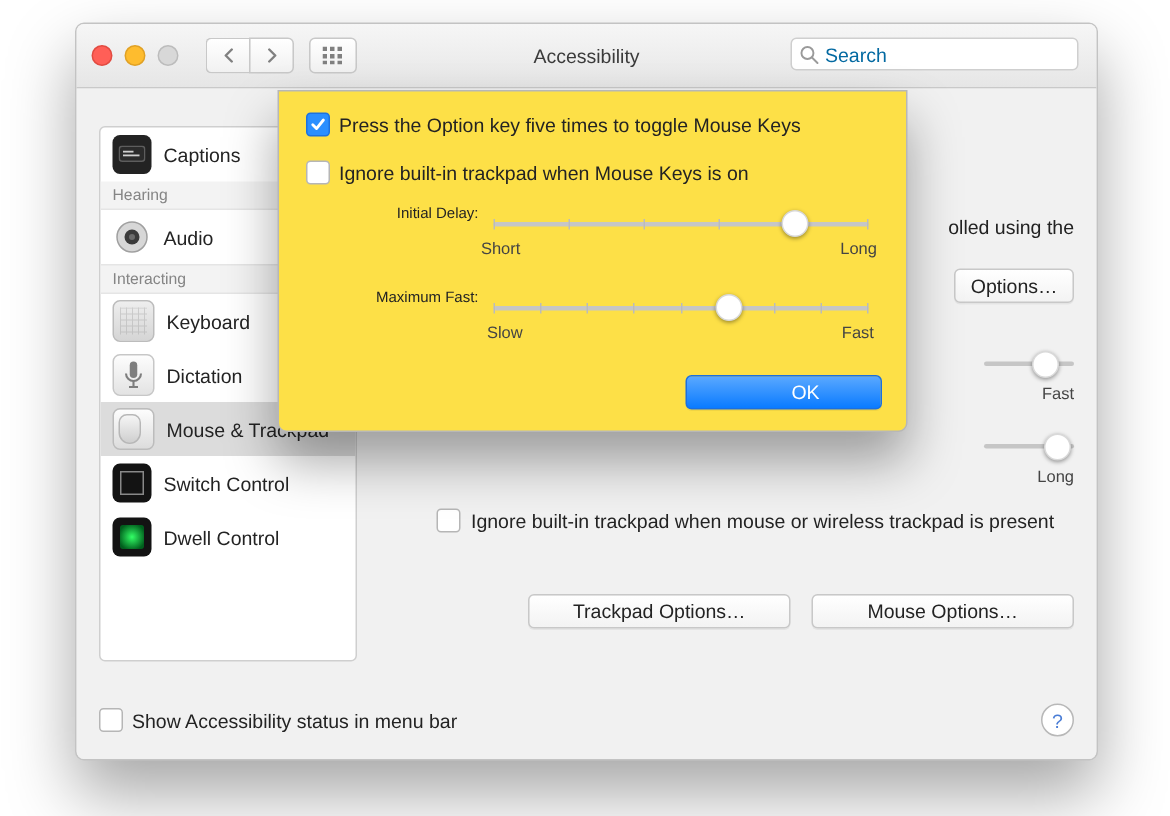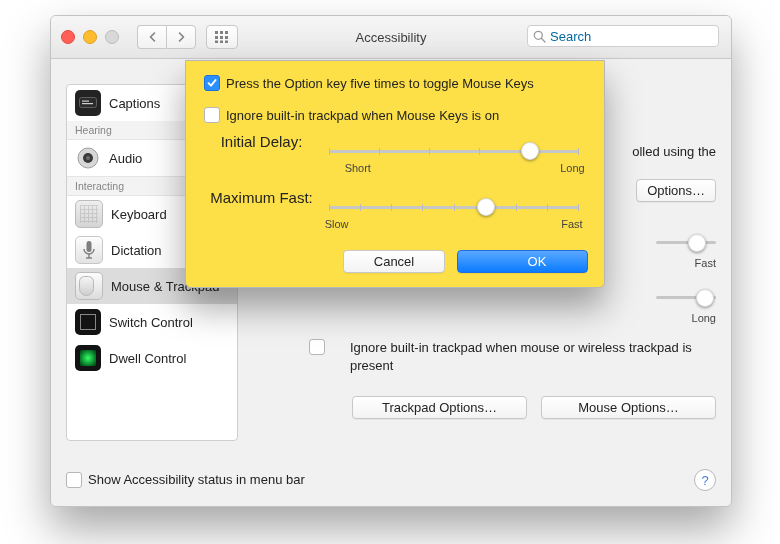--- a/index.html
+++ b/index.html
@@ -45,21 +45,21 @@
   .btn{display:inline-flex;align-items:center;justify-content:center;height:21px;padding:0 14px;border:1px solid #c8c8c8;border-radius:4px;background:linear-gradient(#ffffff,#f3f3f3);font-size:13px;color:#232323;box-shadow:0 1px 0 rgba(0,0,0,.05);}
   .btn.primary{background:linear-gradient(#5aa8ff,#0a7bff);border:1px solid #1b6fe0;color:#fff;}
   .checkbox{width:14px;height:14px;border:1px solid #b6b6b6;border-radius:3px;background:#fff;display:inline-flex;align-items:center;justify-content:center;vertical-align:middle;margin-right:6px;flex:0 0 14px;}
   .checkbox.checked{background:#2a8fff;border-color:#1c72df;}
   .checkbox.checked svg{display:block;}
   .checkbox svg{display:none;}
   .bottombar{position:absolute;left:15px;right:15px;bottom:16px;display:flex;align-items:center;justify-content:space-between;}
   .help{width:20px;height:20px;border-radius:50%;border:1px solid #b8b8b8;background:#fff;display:flex;align-items:center;justify-content:center;color:#4a7dd6;font-size:13px;}
   .sheet{position:absolute;left:185px;top:60px;width:418px;height:226px;background:#fde047;border:1px solid #b7b7b7;border-radius:0 0 6px 6px;box-shadow:0 20px 35px rgba(0,0,0,.35);}
   .sheet .row{position:absolute;left:18px;right:18px;}
-  .labelright{text-align:center;width:115px;display:inline-block;font-size:15px;}
+  .labelright{text-align:right;width:115px;display:inline-block;font-size:10px;}
   .sliderwrap{position:relative;display:inline-block;vertical-align:middle;}
   .sublbl{font-size:11px;color:#444;position:absolute;}
 
 </style>
 </head>
 <body>
 
 <div class="stage">
   <div class="window">
 
@@ -172,33 +172,33 @@
           <div class="knob" style="left:32px;"></div>
         </div>
         <span class="sublbl" style="right:0;top:173px;">Fast</span>
 
         <div class="minislider" style="right:0;top:203px;width:60px;">
           <div class="track"></div>
           <div class="knob" style="left:40px;"></div>
         </div>
         <span class="sublbl" style="right:0;top:228px;">Long</span>
 
-        <div style="position:absolute;left:40px;right:0;top:255px;display:flex;align-items:flex-start;gap:19px;margin-left:18px;">
+        <div style="position:absolute;left:40px;right:0;top:255px;display:flex;align-items:flex-start;gap:1px;">
           <span class="checkbox"></span>
           <span style="line-height:1.35;">Ignore built-in trackpad when mouse or wireless trackpad is present</span>
         </div>
 
         <div style="position:absolute;right:0;top:312px;display:flex;gap:14px;">
           <div class="btn" style="width:145px;">Trackpad Options…</div>
           <div class="btn" style="width:145px;">Mouse Options…</div>
         </div>
       </div>
 
       <div class="bottombar">
-        <div style="display:flex;align-items:flex-start;">
+        <div style="display:flex;align-items:center;">
           <span class="checkbox"></span>
           <span>Show Accessibility status in menu bar</span>
         </div>
         <div class="help">?</div>
       </div>
 
     </div>
   </div>
 
   <div class="sheet">
@@ -214,35 +214,34 @@
       <span class="checkbox"></span>
       <span>Ignore built-in trackpad when Mouse Keys is on</span>
     </div>
 
     <div class="row" style="top:72px;">
       <span class="labelright">Initial Delay:</span>
       <div class="sliderwrap" style="width:250px;margin-left:6px;">
         <div class="track" style="top:6px;"></div>
         <div class="tick" style="left:0;top:4px;"></div><div class="tick" style="left:50px;top:4px;"></div><div class="tick" style="left:100px;top:4px;"></div><div class="tick" style="left:150px;top:4px;"></div><div class="tick" style="left:200px;top:4px;"></div><div class="tick" style="left:249px;top:4px;"></div>
         <div class="knob" style="left:192px;top:-2px;"></div>
-        <span class="sublbl" style="left:-8px;top:18px;margin-left:24px;">Short</span>
+        <span class="sublbl" style="left:-8px;top:18px;">Short</span>
         <span class="sublbl" style="right:-6px;top:18px;">Long</span>
       </div>
     </div>
 
     <div class="row" style="top:128px;">
       <span class="labelright">Maximum Fast:</span>
       <div class="sliderwrap" style="width:250px;margin-left:6px;">
         <div class="track" style="top:6px;"></div>
         <div class="tick" style="left:0;top:4px;"></div><div class="tick" style="left:31px;top:4px;"></div><div class="tick" style="left:62px;top:4px;"></div><div class="tick" style="left:93px;top:4px;"></div><div class="tick" style="left:125px;top:4px;"></div><div class="tick" style="left:156px;top:4px;"></div><div class="tick" style="left:187px;top:4px;"></div><div class="tick" style="left:218px;top:4px;"></div><div class="tick" style="left:249px;top:4px;"></div>
         <div class="knob" style="left:148px;top:-2px;"></div>
         <span class="sublbl" style="left:-4px;top:18px;">Slow</span>
         <span class="sublbl" style="right:-4px;top:18px;">Fast</span>
       </div>
     </div>
 
     <div style="position:absolute;right:16px;bottom:14px;display:flex;gap:12px;">
-      <div class="btn" style="width:72px;">Cancel</div>
       <div class="btn primary" style="width:72px;padding-left:43px;">OK</div>
     </div>
   </div>
 
 </div>
 
 </body></html>

